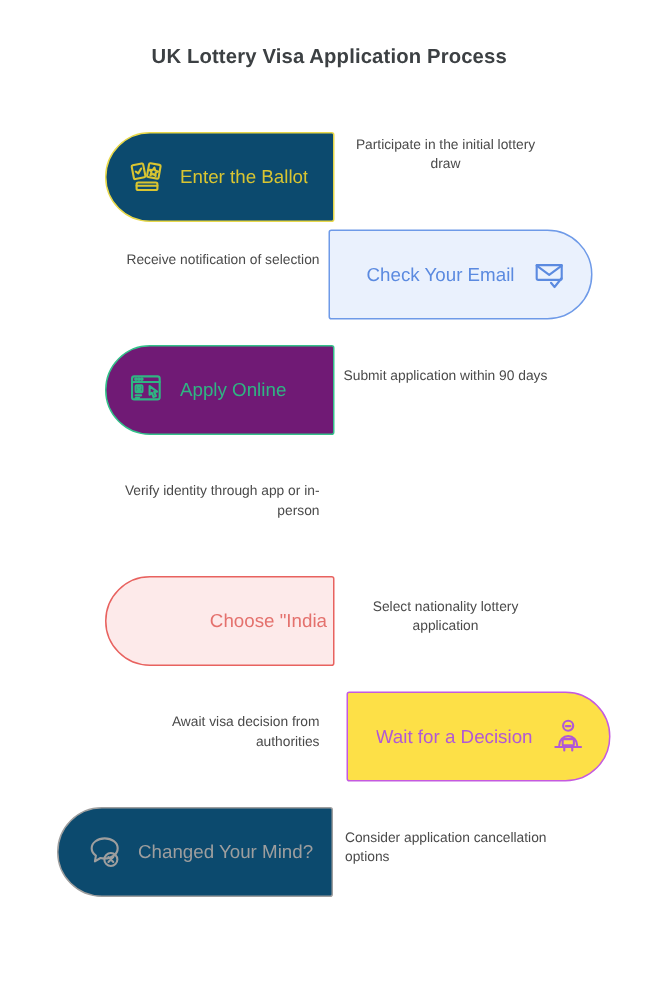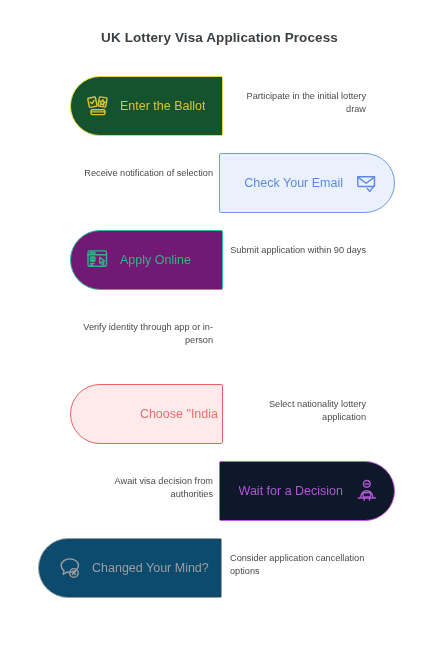--- a/index.html
+++ b/index.html
@@ -94,21 +94,21 @@
   .desc {
     position: absolute;
     top: 14px;
     font-size: 9.2px;
     line-height: 1.45;
     color: #4a4a4a;
     width: 138px;
   }
   .desc.at-right {
     left: 228px;
-    text-align: right;
+    text-align: center;
   }
   .desc.at-left {
     left: 75px;
     width: 138px;
     text-align: right;
   }
   .desc.at-right-wide {
     left: 230px;
     width: 150px;
     text-align: left;
@@ -117,21 +117,21 @@
 </head>
 <body>
 
 <div id="infographic">
 
   <div class="page-title">UK Lottery Visa Application Process</div>
 
   <div class="steps">
 
     <div class="step-row">
-      <div class="pill left" style="background:#14532d;border-color:#e8d84a;">
+      <div class="pill left" style="background:#0c4a6e;border-color:#e8d84a;margin-top:12px;">
         <svg class="pill-icon" viewBox="0 0 24 24" fill="none" stroke="#d9c531" stroke-width="1.3" stroke-linecap="round" stroke-linejoin="round">
           <rect x="3.2" y="4.2" width="7.2" height="8.6" rx="0.8" transform="rotate(-11 6.8 8.5)"></rect>
           <path d="M5.1 8.4l1.3 1.3 2.3-2.6" transform="rotate(-11 6.8 8.5)"></path>
           <rect x="12.6" y="4.0" width="7.2" height="8.6" rx="0.8" transform="rotate(10 16.2 8.3)"></rect>
           <path d="M16.2 6.2l0.8 1.7 1.8 0.2-1.35 1.25 0.37 1.8-1.63-0.9-1.63 0.9 0.37-1.8-1.35-1.25 1.8-0.2z" transform="rotate(10 16.2 8.3)"></path>
           <rect x="5.6" y="15.4" width="12.8" height="4.6" rx="1"></rect>
           <path d="M5.6 17.4h12.8"></path>
         </svg>
         <span class="pill-label" style="color:#d9c531;">Enter the Ballot</span>
       </div>
@@ -175,21 +175,21 @@
     </div>
 
     <div class="step-row">
       <div class="pill left" style="background:#fdeaea;border-color:#e8625f;justify-content:flex-end;padding-right:4px;">
         <span class="pill-label" style="color:#e4716d;">Choose "India</span>
       </div>
       <div class="desc at-right">Select nationality lottery application</div>
     </div>
 
     <div class="step-row">
-      <div class="pill right" style="background:#0f172a;border-color:#c45ae0;">
+      <div class="pill right" style="background:#fde047;border-color:#c45ae0;margin-left:12px;">
         <span class="pill-label" style="color:#b158d6;">Wait for a Decision</span>
         <svg class="pill-icon" viewBox="0 0 24 24" fill="none" stroke="#b158d6" stroke-width="1.3" stroke-linecap="round" stroke-linejoin="round">
           <circle cx="11.8" cy="5.4" r="3.1"></circle>
           <path d="M10.4 5.6h2.8"></path>
           <path d="M6.3 17.4c0-3.3 2.5-5.6 5.5-5.6s5.5 2.3 5.5 5.6"></path>
           <rect x="8.4" y="13.6" width="6.9" height="3.8" rx="0.5"></rect>
           <path d="M3.9 18.5h15.8"></path>
           <path d="M9.4 18.5v2.1M14.3 18.5v2.1"></path>
         </svg>
       </div>

